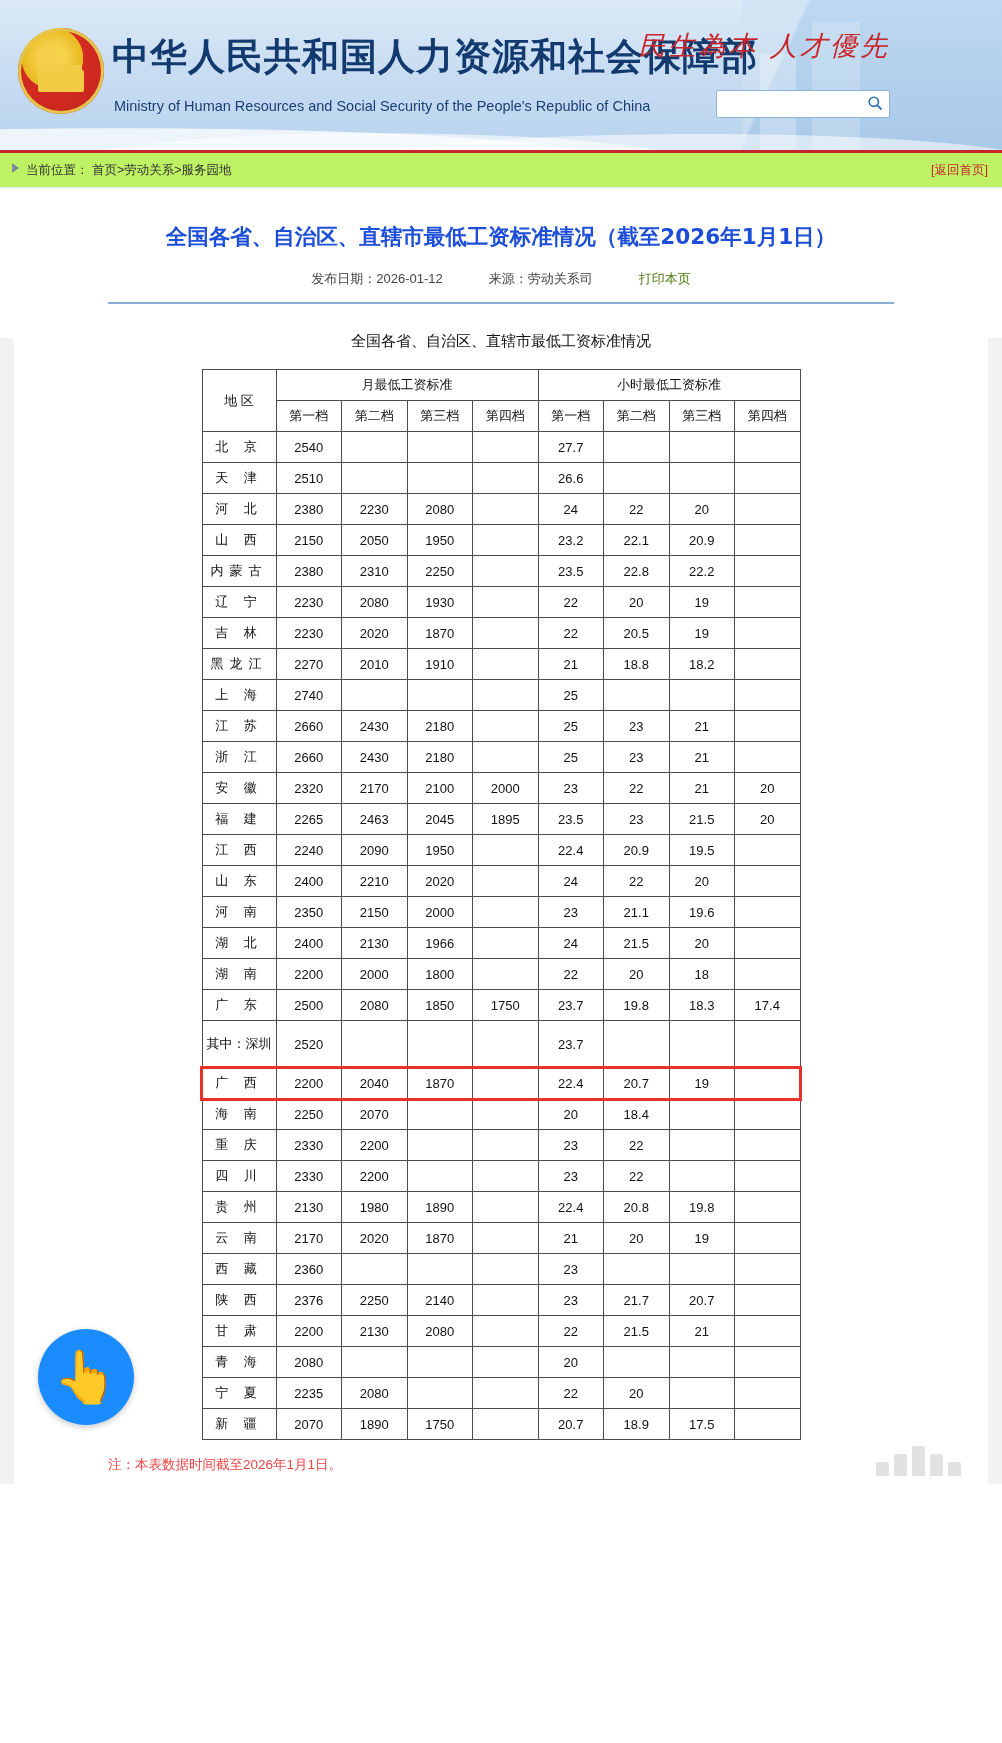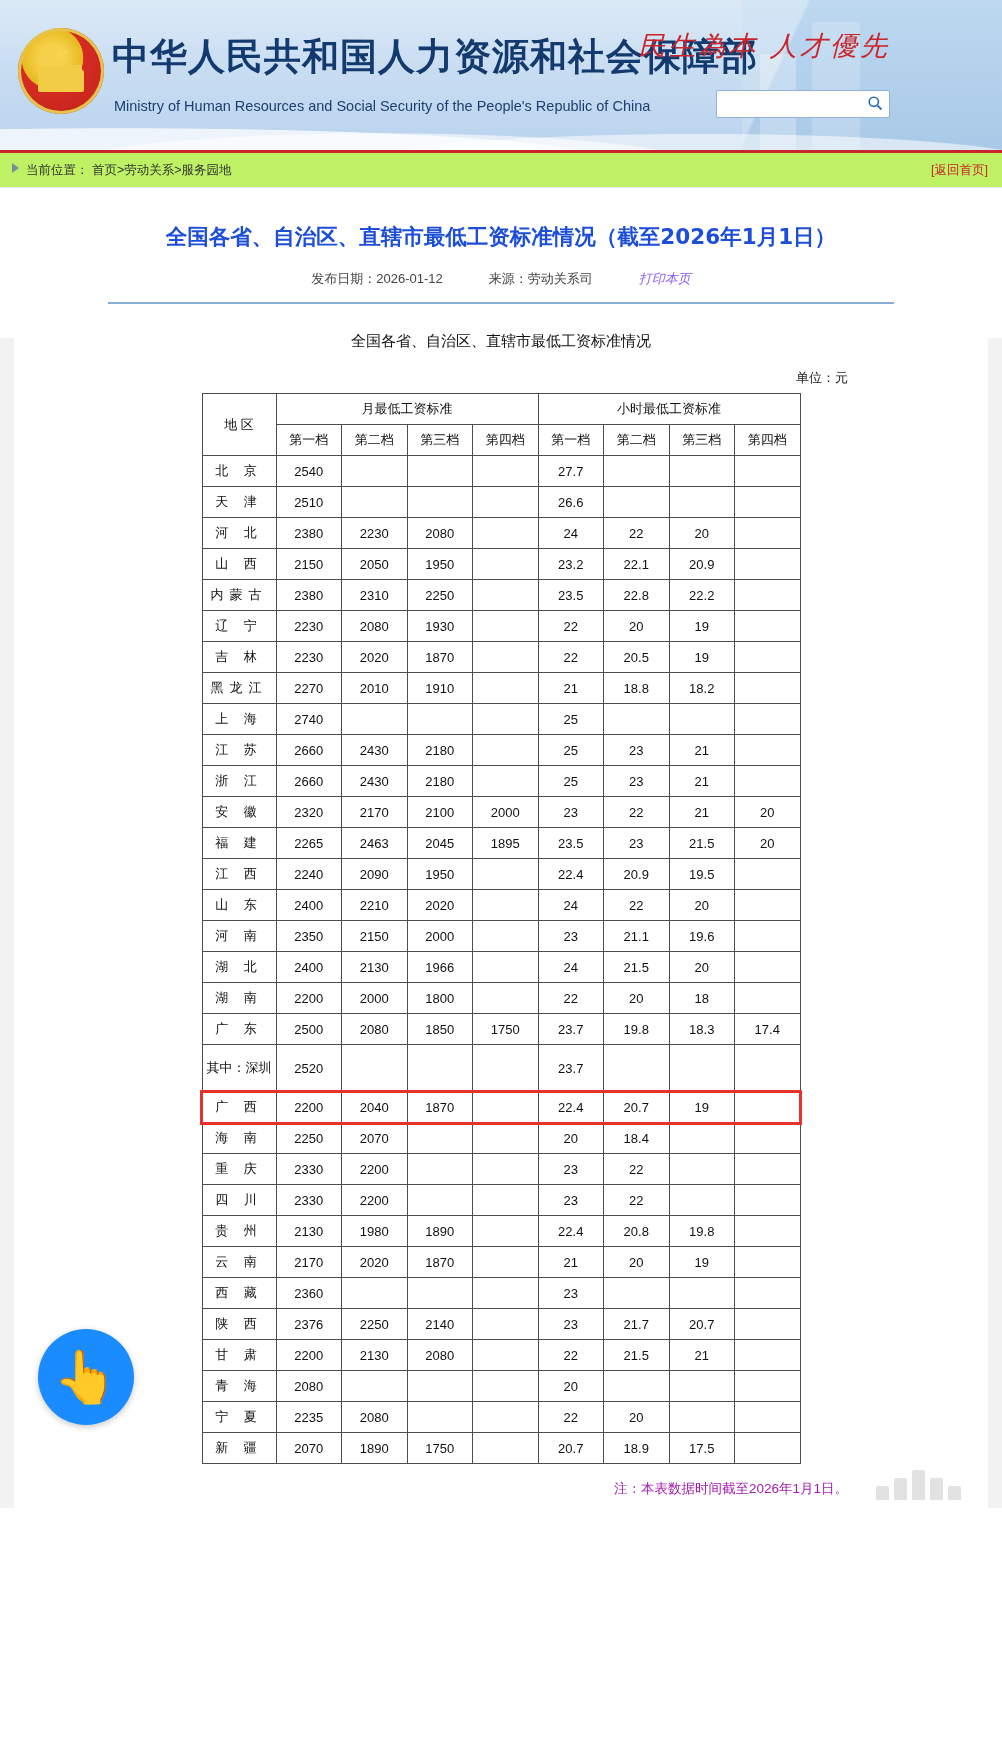--- a/index.html
+++ b/index.html
@@ -194,23 +194,22 @@
   }
   .doc-meta {
     display: flex;
     justify-content: center;
     gap: 46px;
     font-size: 13px;
     color: #444;
     padding: 18px 0 14px 0;
   }
   .doc-meta .print-link {
-    color: #8b5cf6;
+    color: #4d7c0f;
     text-decoration: none;
-    font-style: italic;
   }
   .doc-rule {
     height: 2px;
     background: #2a6db5;
     opacity: .55;
     margin: 0 0 28px 0;
   }
   .table-title {
     text-align: center;
     font-size: 15px;
@@ -254,23 +253,23 @@
   }
   .region-cell.nospace { letter-spacing: 0; }
   .row-highlight td {
     border-color: #4c4c4c;
   }
   tr.row-highlight {
     outline: 3px solid #e8312a;
     outline-offset: -1px;
   }
   .note {
-    text-align: right;
+    text-align: left;
     font-size: 13.5px;
-    color: #a21caf;
+    color: #ef4444;
     padding: 16px 46px 0 0;
   }
 
   
   .hand-badge {
     position: absolute;
     left: 38px;
     top: 1141px;
     width: 96px; height: 96px;
     border-radius: 50%;
@@ -366,21 +365,20 @@
 
       <div class="doc-meta">
         <span>发布日期：2026-01-12</span>
         <span>来源：劳动关系司</span>
         <a class="print-link" href="#">打印本页</a>
       </div>
 
       <div class="doc-rule"></div>
 
       <div class="table-title">全国各省、自治区、直辖市最低工资标准情况</div>
-      <div class="unit-line">单位：元</div>
 
       <table class="wage">
         <colgroup>
           <col class="region">
           <col class="cell">
             <col class="cell">
             <col class="cell">
             <col class="cell">
           <col class="cell">
             <col class="cell">

